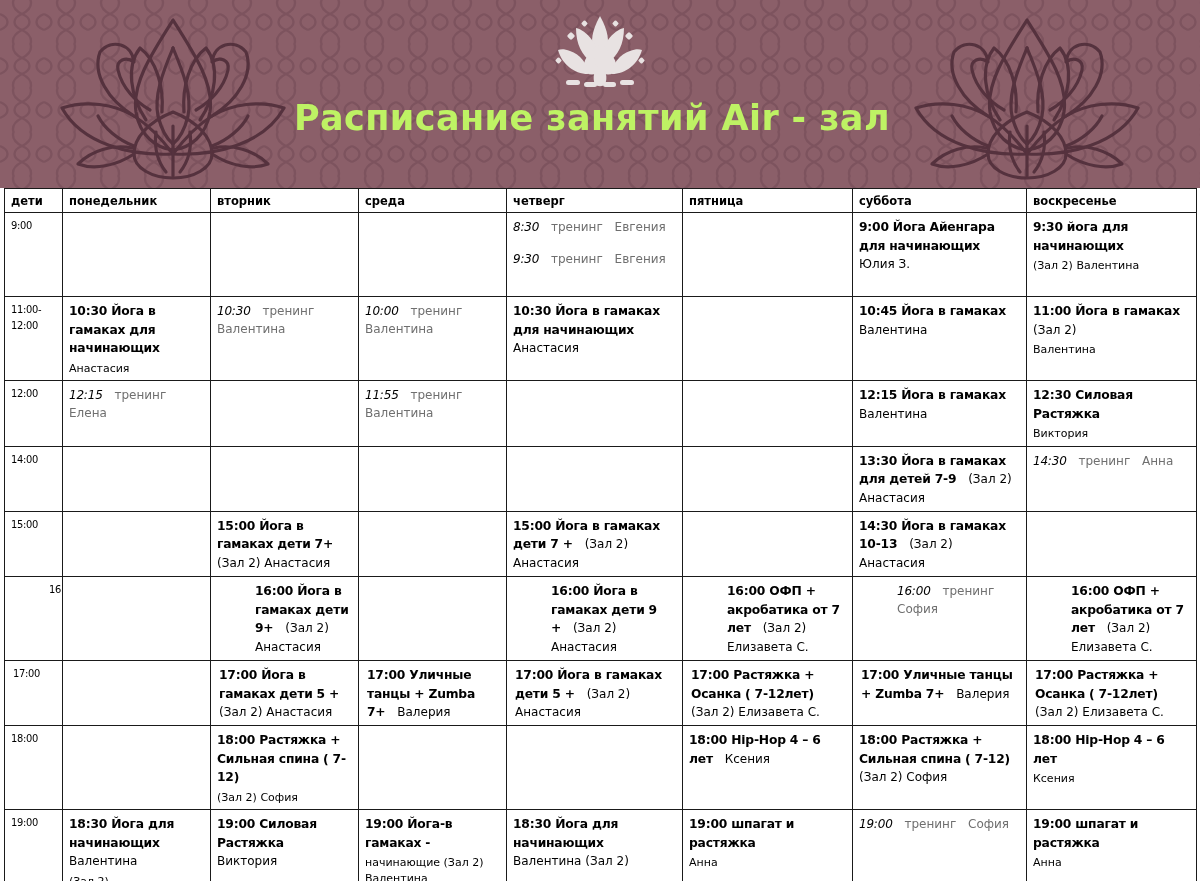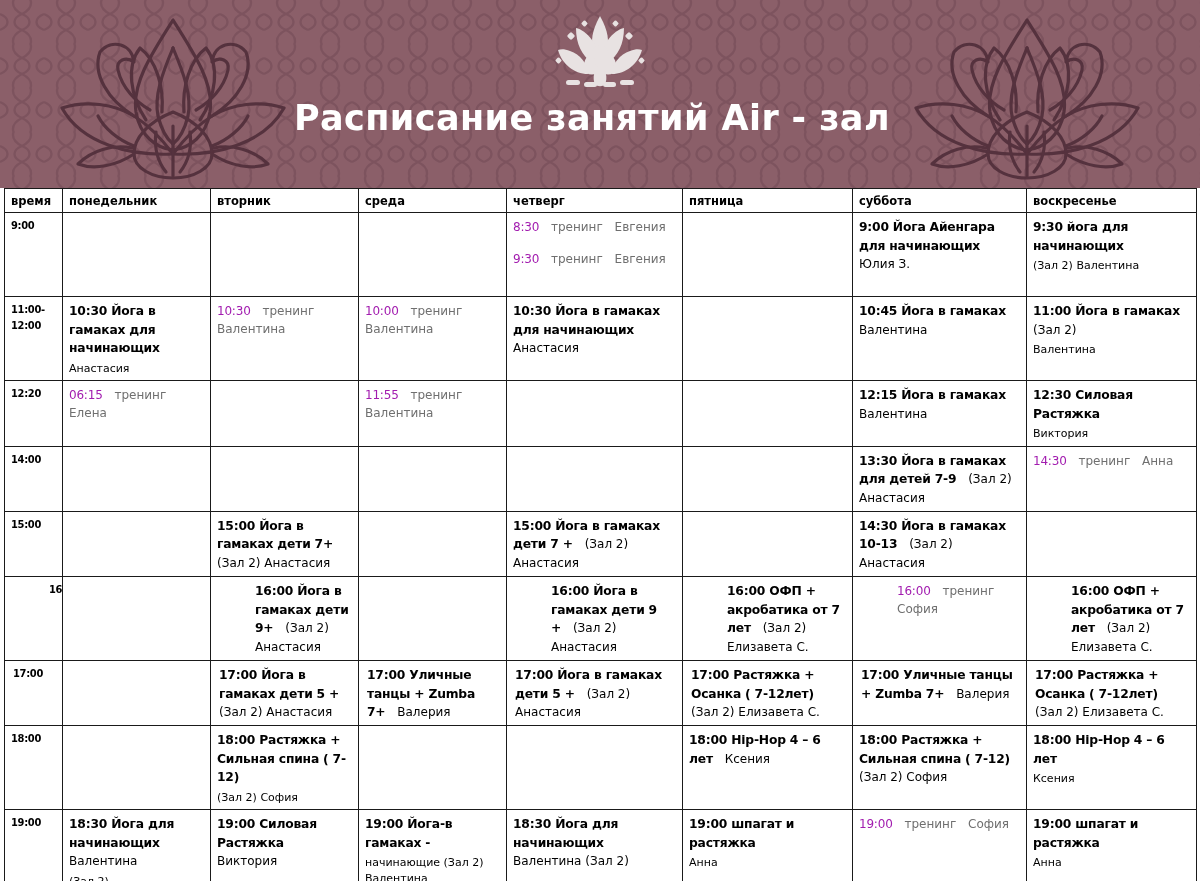--- a/index.html
+++ b/index.html
@@ -46,21 +46,21 @@
     transform: translateX(-50%);
     top: 8px;
     width: 120px;
     height: 86px;
   }
   .banner-title {
     position: absolute;
     left: 0; right: 16px;
     top: 98px;
     text-align: center;
-    color: #ffffff;
+    color: #bef264;
     font-size: 35px;
     font-weight: bold;
     letter-spacing: 0.4px;
     font-family: "DejaVu Sans", sans-serif;
     white-space: nowrap;
   }
 
   
   .schedule-wrap {
     width: 1200px;
@@ -93,21 +93,21 @@
   }
   col.c-time { width: 58px; }
   col.c-day  { width: 148px; }
   col.c-thu  { width: 176px; }
   col.c-fri  { width: 170px; }
   col.c-sat  { width: 174px; }
   col.c-sun  { width: 170px; }
 
   td.time-cell {
     font-size: 11.5px;
-    font-weight: bold;
+    font-weight: normal;
     font-family: "DejaVu Sans Condensed", "DejaVu Sans", sans-serif;
     letter-spacing: -0.3px;
     padding-top: 6px;
   }
 
   
   .ev { display: block; }
   .ev + .ev { margin-top: 14px; }
   .ev-main {
     font-weight: bold;
@@ -129,21 +129,21 @@
     font-weight: normal;
     font-size: 11px;
     font-family: "DejaVu Sans", sans-serif;
   }
   
   .ev.faint .ev-main {
     font-weight: normal;
     color: #6f6f6f;
     font-size: 12px;
   }
-  .ev.faint .ev-main .tm { color: #a21caf; }
+  .ev.faint .ev-main .tm { color: #000000; font-style: italic; }
   .ev.faint .ev-sub { color: #6f6f6f; }
 
   
   tr.r-h9   td { height: 84px; }
   tr.r-h11  td { height: 66px; }
   tr.r-h12  td { height: 46px; }
   tr.r-h13  td { height: 28px; }
   tr.r-h14  td { height: 46px; }
   tr.r-h15  td { height: 50px; }
   tr.r-h16  td { height: 56px; padding-left: 44px; }
@@ -257,21 +257,21 @@
         <col class="c-day">
         <col class="c-day">
         <col class="c-day">
       <col class="c-thu">
         <col class="c-fri">
         <col class="c-sat">
         <col class="c-sun">
     </colgroup>
     <thead>
       <tr id="head-row">
-          <th>время</th>
+          <th>дети</th>
           <th>понедельник</th>
           <th>вторник</th>
           <th>среда</th>
           <th>четверг</th>
           <th>пятница</th>
           <th>суббота</th>
           <th>воскресенье</th>
         </tr>
     </thead>
     <tbody id="body-rows">
@@ -308,23 +308,23 @@
           </td>
           <td></td>
           <td>
             <div class="ev"><span class="ev-main">10:45  Йога  в гамаках<span class="ev-sub"> Валентина</span></span></div>
           </td>
           <td>
             <div class="ev"><span class="ev-main">11:00  Йога в гамаках<span class="ev-sub"> (Зал 2)</span></span><span class="ev-note">Валентина</span></div>
           </td>
         </tr>
         <tr class="r-h12">
-          <td class="time-cell">12:20</td>
-          <td>
-            <div class="ev faint"><span class="ev-main"><span class="tm">06:15</span><span class="ev-sub"> тренинг</span><span class="ev-sub"> Елена</span></span></div>
+          <td class="time-cell">12:00</td>
+          <td>
+            <div class="ev faint"><span class="ev-main"><span class="tm">12:15</span><span class="ev-sub"> тренинг</span><span class="ev-sub"> Елена</span></span></div>
           </td>
           <td></td>
           <td>
             <div class="ev faint"><span class="ev-main"><span class="tm">11:55</span><span class="ev-sub"> тренинг</span><span class="ev-sub"> Валентина</span></span></div>
           </td>
           <td></td>
           <td></td>
           <td>
             <div class="ev"><span class="ev-main">12:15  Йога  в гамаках<span class="ev-sub"> Валентина</span></span></div>
           </td>

